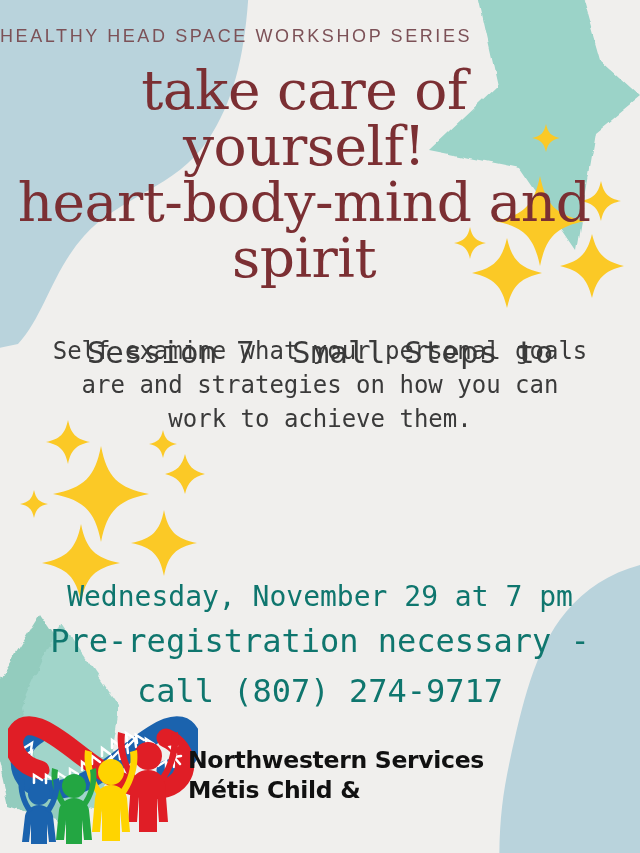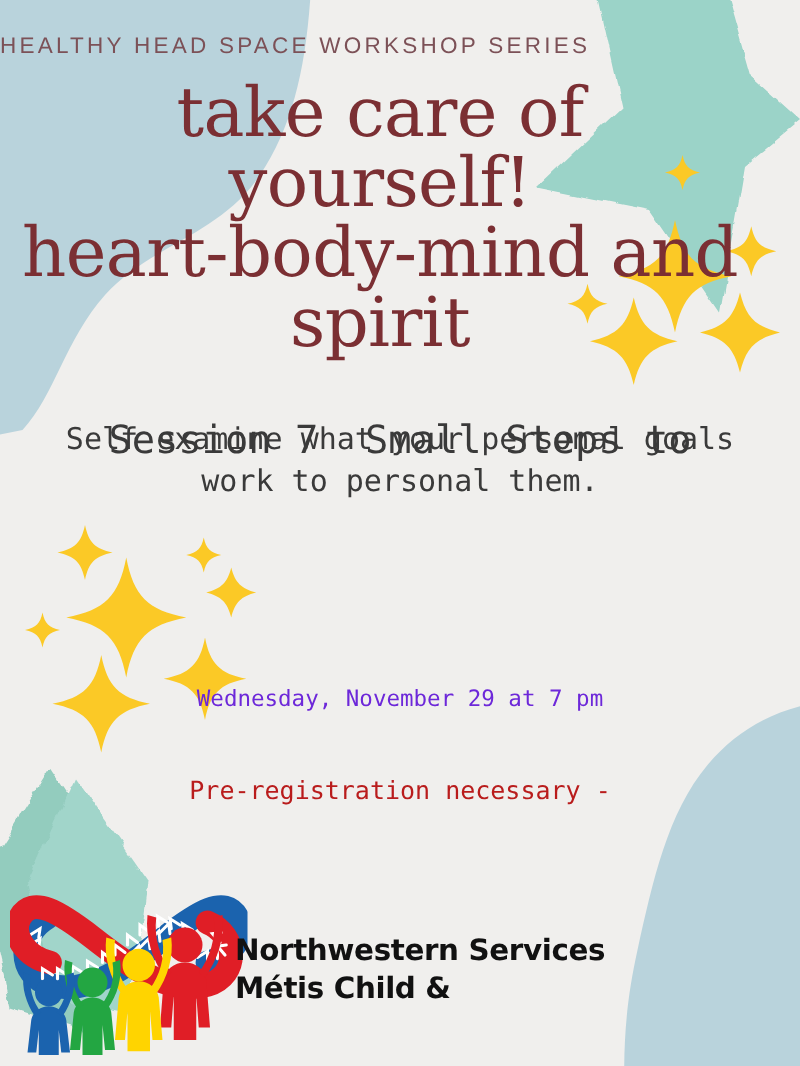--- a/index.html
+++ b/index.html
@@ -88,37 +88,37 @@
   }
   .desc .d-line { display: block; }
 
   .when {
     position: absolute;
     top: 492px;
     left: 0;
     width: 640px;
     text-align: center;
     font-family: "DejaVu Sans Mono", monospace;
-    font-size: 18px;
+    font-size: 28px;
     line-height: 1.5;
-    color: #6d28d9;
+    color: #0f766e;
     white-space: pre;
   }
   .when .w-line { display: block; }
 
   .register {
     position: absolute;
     top: 617px;
     left: 0;
     width: 640px;
     text-align: center;
     font-family: "DejaVu Sans Mono", monospace;
-    font-size: 20px;
+    font-size: 32px;
     line-height: 1.55;
-    color: #b91c1c;
+    color: #0f766e;
   }
   .register .r-line { display: block; }
 
   
   .logo {
     position: absolute;
     left: 8px;
     top: 676px;
     width: 190px;
     height: 168px;
@@ -210,29 +210,31 @@
       <span class="hl-line">heart-body-mind and</span>
       <span class="hl-line">spirit</span>
     </div>
 
     <div class="session">
       <span class="s-line">Session 7  Small Steps to</span>
     </div>
 
     <div class="desc">
       <span class="d-line">Self examine what your personal goals</span>
-      <span class="d-line">work to personal them.</span>
+      <span class="d-line">are and strategies on how you can</span>
+      <span class="d-line">work to achieve them.</span>
     </div>
 
     <div class="when">
       <span class="w-line">Wednesday, November 29 at 7 pm</span>
     </div>
 
     <div class="register">
       <span class="r-line">Pre-registration necessary -</span>
+      <span class="r-line">call (807) 274-9717</span>
     </div>
 
     <div class="logo">
       <svg viewBox="0 0 190 168" xmlns="http://www.w3.org/2000/svg">
         <defs>
           <clipPath id="blueLoopClip">
             <path d="M 0,0 H 112 V 168 H 0 Z"></path>
           </clipPath>
           <clipPath id="redLoopClip">
             <path d="M 74,0 H 190 V 168 H 74 Z"></path>

